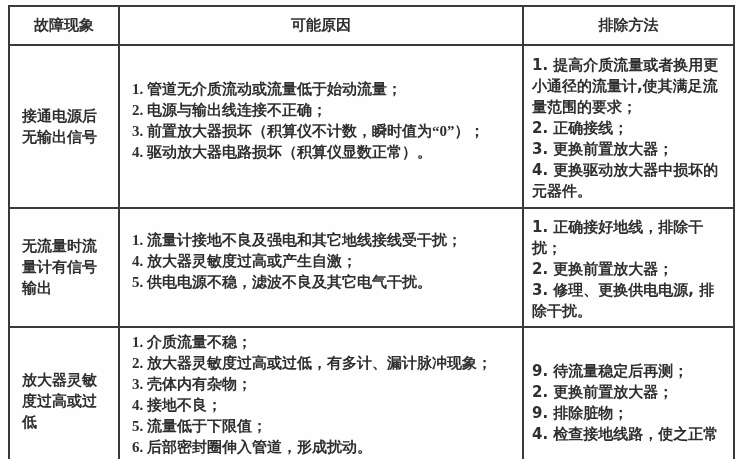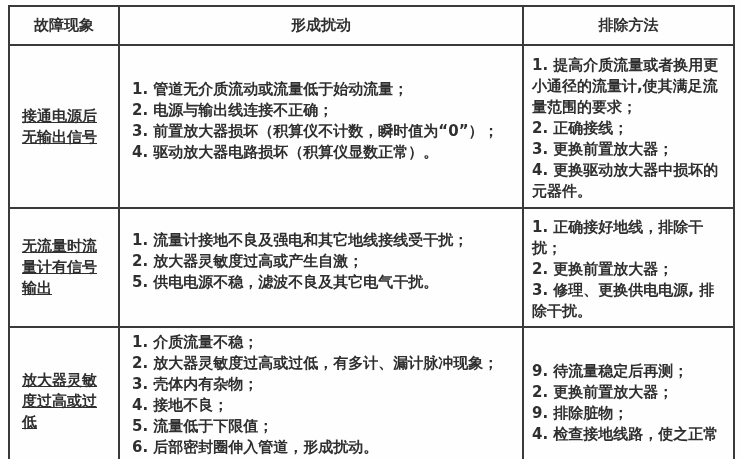--- a/index.html
+++ b/index.html
@@ -41,44 +41,44 @@
     text-align: center;
     height: 39px;
     padding: 2px 4px;
   }
   tr.r1 { height: 163px; }
   tr.r2 { height: 114px; }
   tr.r3 { height: 131px; }
   td.col-phen {
     text-align: left;
     padding: 4px 8px 4px 12px;
-    text-decoration: underline;
   }
   td.col-causes {
     padding: 4px 10px 16px 12px;
+    font-family: Liberation Serif, serif;
   }
   td.col-methods {
     padding: 8px 6px 4px 8px;
   }
   .li { margin: 0; }
 </style>
 </head>
 <body>
 
 <div class="page">
   <table class="tbl">
     <colgroup>
       <col style="width:110px">
       <col style="width:404px">
       <col style="width:211px">
     </colgroup>
     <thead>
       <tr>
         <th>故障现象</th>
-        <th>形成扰动</th>
+        <th>可能原因</th>
         <th>排除方法</th>
       </tr>
     </thead>
     <tbody>
       <tr class="r1">
         <td class="col-phen">接通电源后无输出信号</td>
         <td class="col-causes">
             <div class="li">1. 管道无介质流动或流量低于始动流量；</div>
             <div class="li">2. 电源与输出线连接不正确；</div>
             <div class="li">3. 前置放大器损坏（积算仪不计数，瞬时值为“0”）；</div>
@@ -88,21 +88,21 @@
             <div class="li">1. 提高介质流量或者换用更小通径的流量计,使其满足流量范围的要求；</div>
             <div class="li">2. 正确接线；</div>
             <div class="li">3. 更换前置放大器；</div>
             <div class="li">4. 更换驱动放大器中损坏的元器件。</div>
           </td>
       </tr>
       <tr class="r2">
         <td class="col-phen">无流量时流量计有信号输出</td>
         <td class="col-causes">
             <div class="li">1. 流量计接地不良及强电和其它地线接线受干扰；</div>
-            <div class="li">2. 放大器灵敏度过高或产生自激；</div>
+            <div class="li">4. 放大器灵敏度过高或产生自激；</div>
             <div class="li">5. 供电电源不稳，滤波不良及其它电气干扰。</div>
           </td>
         <td class="col-methods">
             <div class="li">1. 正确接好地线，排除干扰；</div>
             <div class="li">2. 更换前置放大器；</div>
             <div class="li">3. 修理、更换供电电源, 排除干扰。</div>
           </td>
       </tr>
       <tr class="r3">
         <td class="col-phen">放大器灵敏度过高或过低</td>

